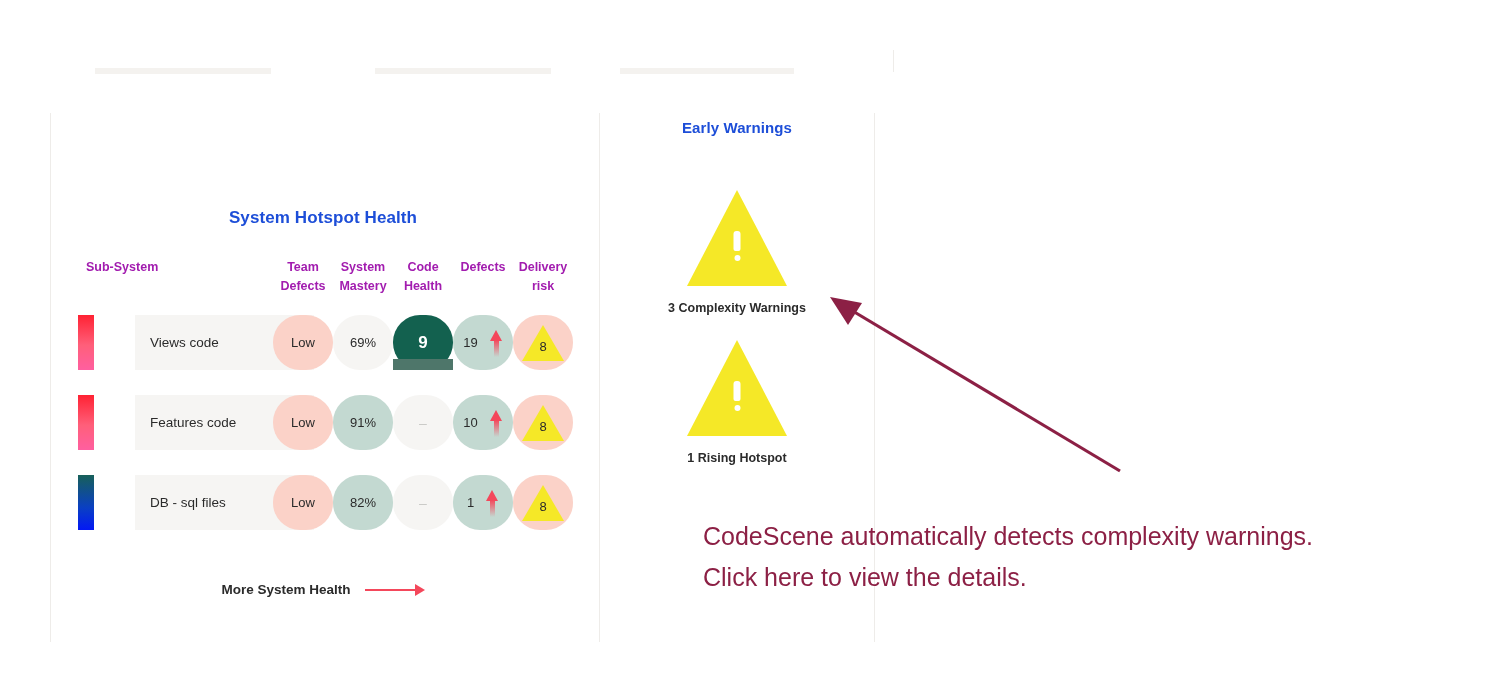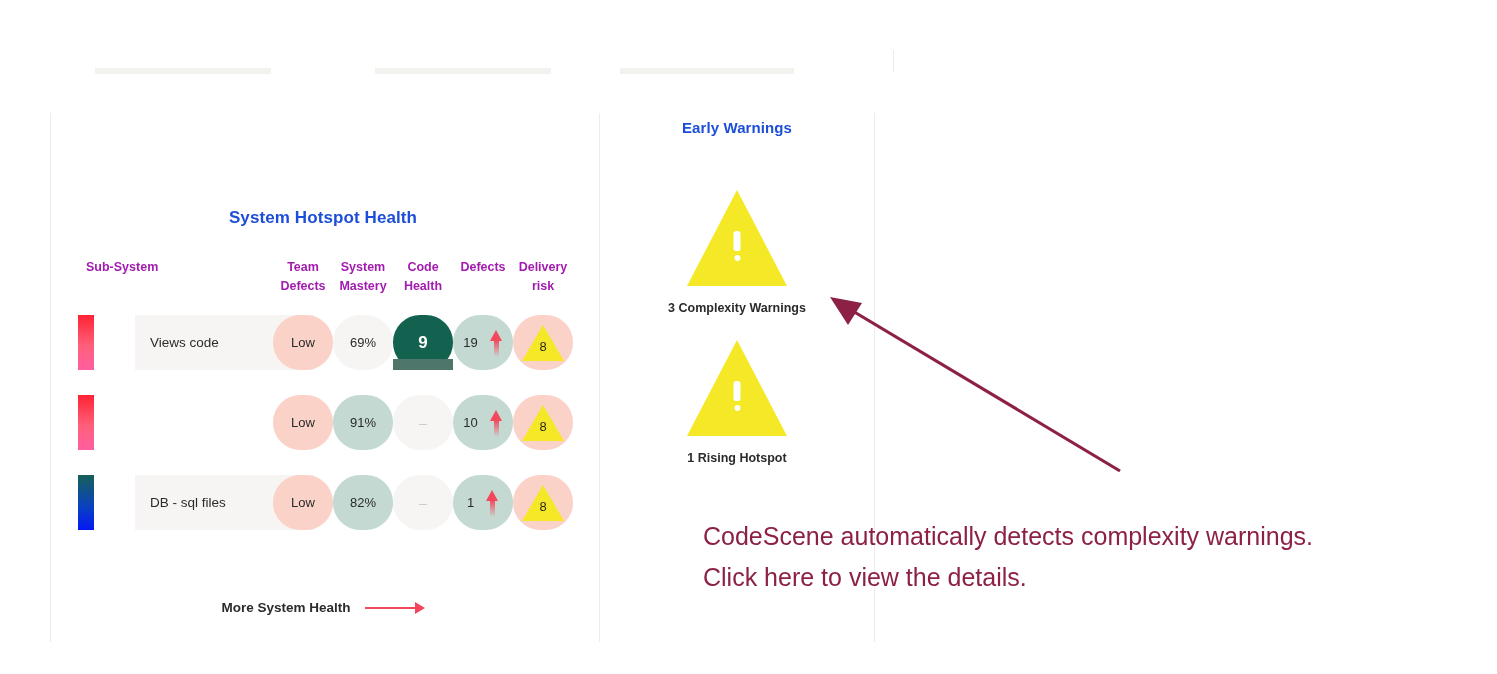--- a/index.html
+++ b/index.html
@@ -99,21 +99,21 @@
     border-right:21px solid transparent;
     border-bottom:36px solid #f5e827;
   }
   .risk-tri .num{
     position:absolute;left:0;top:14px;width:42px;text-align:center;
     font-size:13px;color:#2b2b2b;font-weight:400;
   }
 
   
   .more-link{
-    position:absolute;left:50px;top:600px;width:546px;
+    position:absolute;left:50px;top:582px;width:546px;
     display:flex;align-items:center;justify-content:center;gap:0;
   }
   .more-link .label{font-size:13.5px;font-weight:700;color:#2b2b2b;}
   .more-link .arrow{
     position:relative;width:60px;height:12px;margin-left:14px;
   }
   .more-link .arrow .line{
     position:absolute;left:0;top:5px;width:52px;height:2px;background:#f4475b;
   }
   .more-link .arrow .head{
@@ -209,20 +209,21 @@
           </div>
           <div class="cell bg-pink" style="left: 463px;">
             <span class="risk-tri">
               <span class="shape"></span>
               <span class="num">8</span>
             </span>
           </div>
         </div>
         <div class="trow" style="top: 143px; width: 548px;">
           <div class="accent red"></div>
+          <div class="name-cell">Features code</div>
           <div class="cell bg-pink" style="left: 223px;">Low</div>
           <div class="cell bg-teal" style="left: 283px;">91%</div>
           <div class="cell bg-ltgray" style="left: 343px;">
             <span class="dash">–</span>
           </div>
           <div class="cell bg-teal" style="left: 403px;">
             <span class="defect-wrap">
               <span>10</span>
               <span class="up-arrow">
                 <span class="tri"></span>

